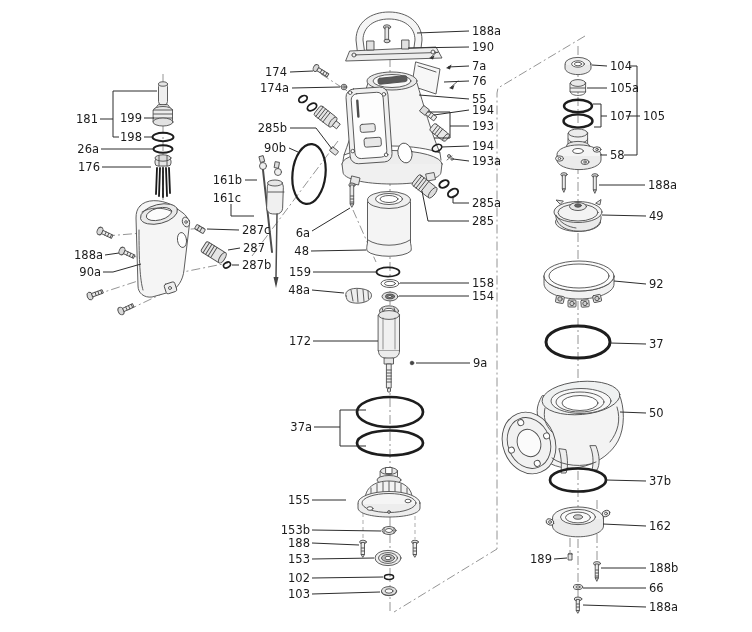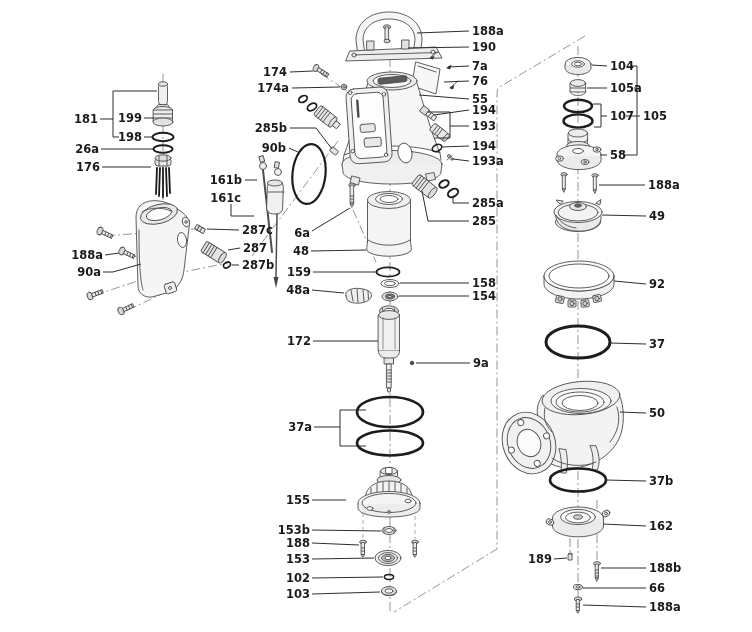--- a/index.html
+++ b/index.html
@@ -1,16 +1,16 @@
 <!DOCTYPE html>
 <html><head>
 <meta charset="utf-8">
 <style>
   html,body{margin:0;padding:0;background:#ffffff;}
-  .stage{position:relative;width:752px;height:632px;background:#fff;overflow:hidden;font-weight:bold;}
+  .stage{position:relative;width:752px;height:632px;background:#fff;overflow:hidden;}
   #diagram-svg{display:block;}
   .art{stroke:#4d4d4d;stroke-width:0.9;fill:none;stroke-linejoin:round;stroke-linecap:round;}
   .axis{stroke:#7a7a7a;stroke-width:0.8;fill:none;stroke-dasharray:9 3 2 3;}
   .dash{stroke:#8a8a8a;stroke-width:0.7;fill:none;stroke-dasharray:4 3;}
   .oring{fill:none;stroke:#1d1d1d;}
   .wire{stroke:#1a1a1a;stroke-width:1.8;fill:none;}
   #leader-lines polyline{fill:none;stroke:#2d2d2d;stroke-width:1;}
   #part-labels text{font-family:"DejaVu Sans","Liberation Sans",sans-serif;font-size:11.5px;fill:#1b1b1b;dominant-baseline:middle;}
 </style>
 </head>

